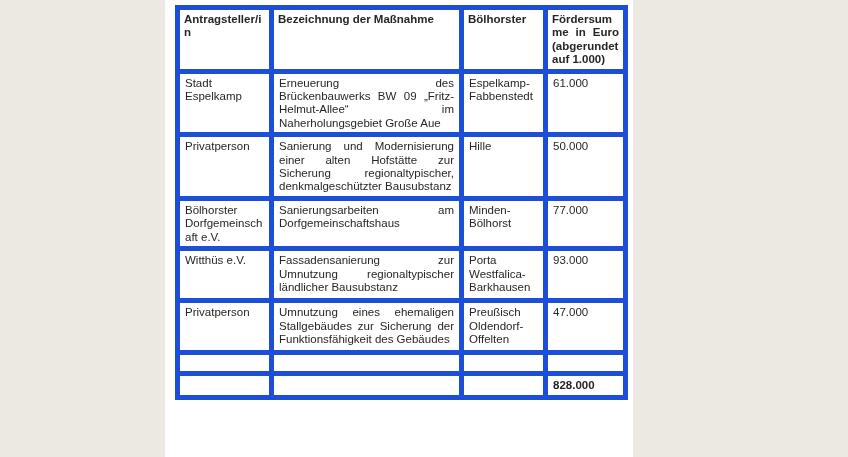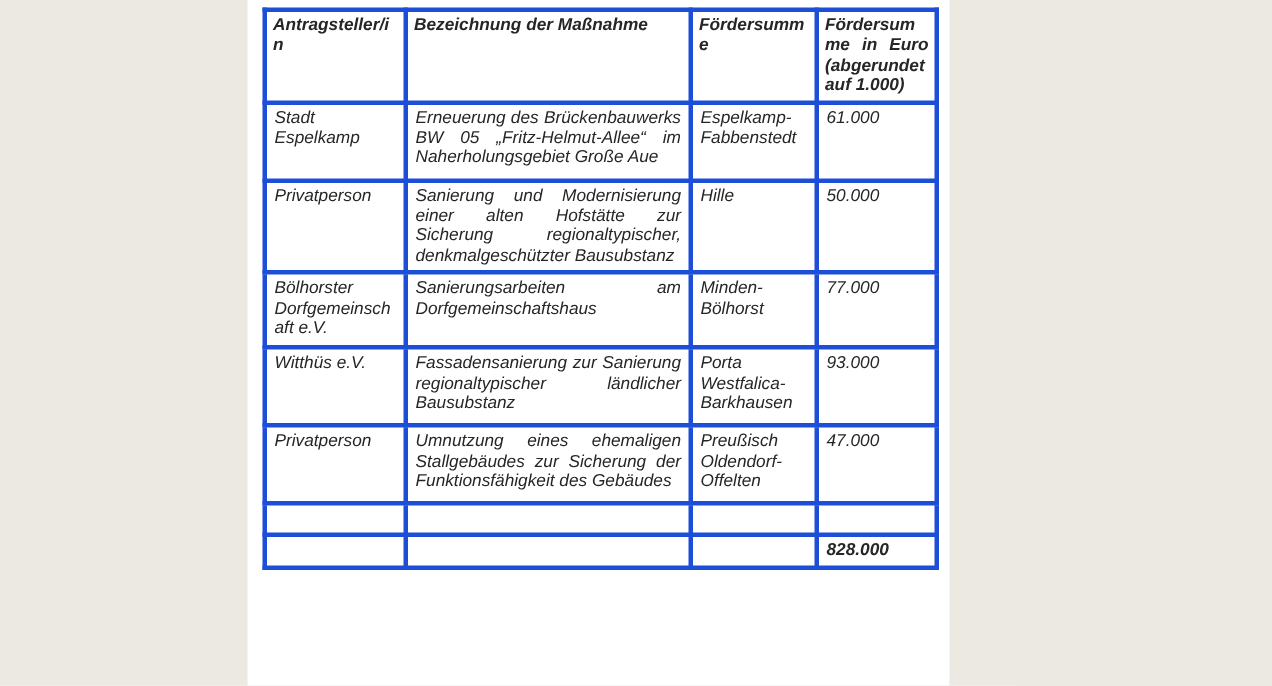--- a/index.html
+++ b/index.html
@@ -30,27 +30,26 @@
     line-height: 13.4px;
     color: #262626;
   }
   table.grants-table col.c-applicant { width: 94px; }
   table.grants-table col.c-measure   { width: 190px; }
   table.grants-table col.c-location  { width: 84px; }
   table.grants-table col.c-amount    { width: 80px; }
 
   table.grants-table th,
   table.grants-table td {
-    border: 3px solid #1d4ed8;
+    border: 5px solid #1d4ed8;
     vertical-align: top;
     padding: 3px 5px 2px 5px;
     text-align: justify;
     overflow-wrap: break-word;
     word-wrap: break-word;
-    font-style: italic;
   }
   table.grants-table th {
     font-weight: bold;
     padding: 3px 4px 2px 4px;
   }
   td.ta-left { text-align: left; }
   td.amount  { text-align: left; }
   td.total   { font-weight: bold; text-align: left; }
 
   tr.rh-head  { height: 59px; }
@@ -73,46 +72,46 @@
   <colgroup>
     <col class="c-applicant">
     <col class="c-measure">
     <col class="c-location">
     <col class="c-amount">
   </colgroup>
   <thead>
     <tr class="rh-head">
       <th>Antragsteller/in</th>
       <th>Bezeichnung der Maßnahme</th>
-      <th>Fördersumme</th>
+      <th>Bölhorster</th>
       <th>Fördersumme in Euro (abgerundet auf 1.000)</th>
     </tr>
   </thead>
   <tbody>
     <tr class="rh-r1">
       <td>Stadt Espelkamp</td>
-      <td>Erneuerung des Brückenbauwerks BW 05 „Fritz-Helmut-Allee“ im Naherholungsgebiet Große Aue</td>
+      <td>Erneuerung des Brückenbauwerks BW 09 „Fritz-Helmut-Allee“ im Naherholungsgebiet Große Aue</td>
       <td>Espelkamp-Fabbenstedt</td>
       <td class="amount">61.000</td>
     </tr>
     <tr class="rh-r2">
       <td>Privatperson</td>
       <td>Sanierung und Modernisierung einer alten Hofstätte zur Sicherung regionaltypischer, denkmalgeschützter Bausubstanz</td>
       <td>Hille</td>
       <td class="amount">50.000</td>
     </tr>
     <tr class="rh-r3">
       <td>Bölhorster Dorfgemeinschaft e.V.</td>
       <td class="ta-left">Sanierungsarbeiten am Dorfgemeinschaftshaus</td>
       <td>Minden-Bölhorst</td>
       <td class="amount">77.000</td>
     </tr>
     <tr class="rh-r6">
       <td>Witthüs e.V.</td>
-      <td>Fassadensanierung zur Sanierung regionaltypischer ländlicher Bausubstanz</td>
+      <td>Fassadensanierung zur Umnutzung regionaltypischer ländlicher Bausubstanz</td>
       <td>Porta Westfalica-Barkhausen</td>
       <td class="amount">93.000</td>
     </tr>
     <tr class="rh-r7">
       <td>Privatperson</td>
       <td>Umnutzung eines ehemaligen Stallgebäudes zur Sicherung der Funktionsfähigkeit des Gebäudes</td>
       <td>Preußisch Oldendorf-Offelten</td>
       <td class="amount">47.000</td>
     </tr>
     <tr class="rh-empty">

